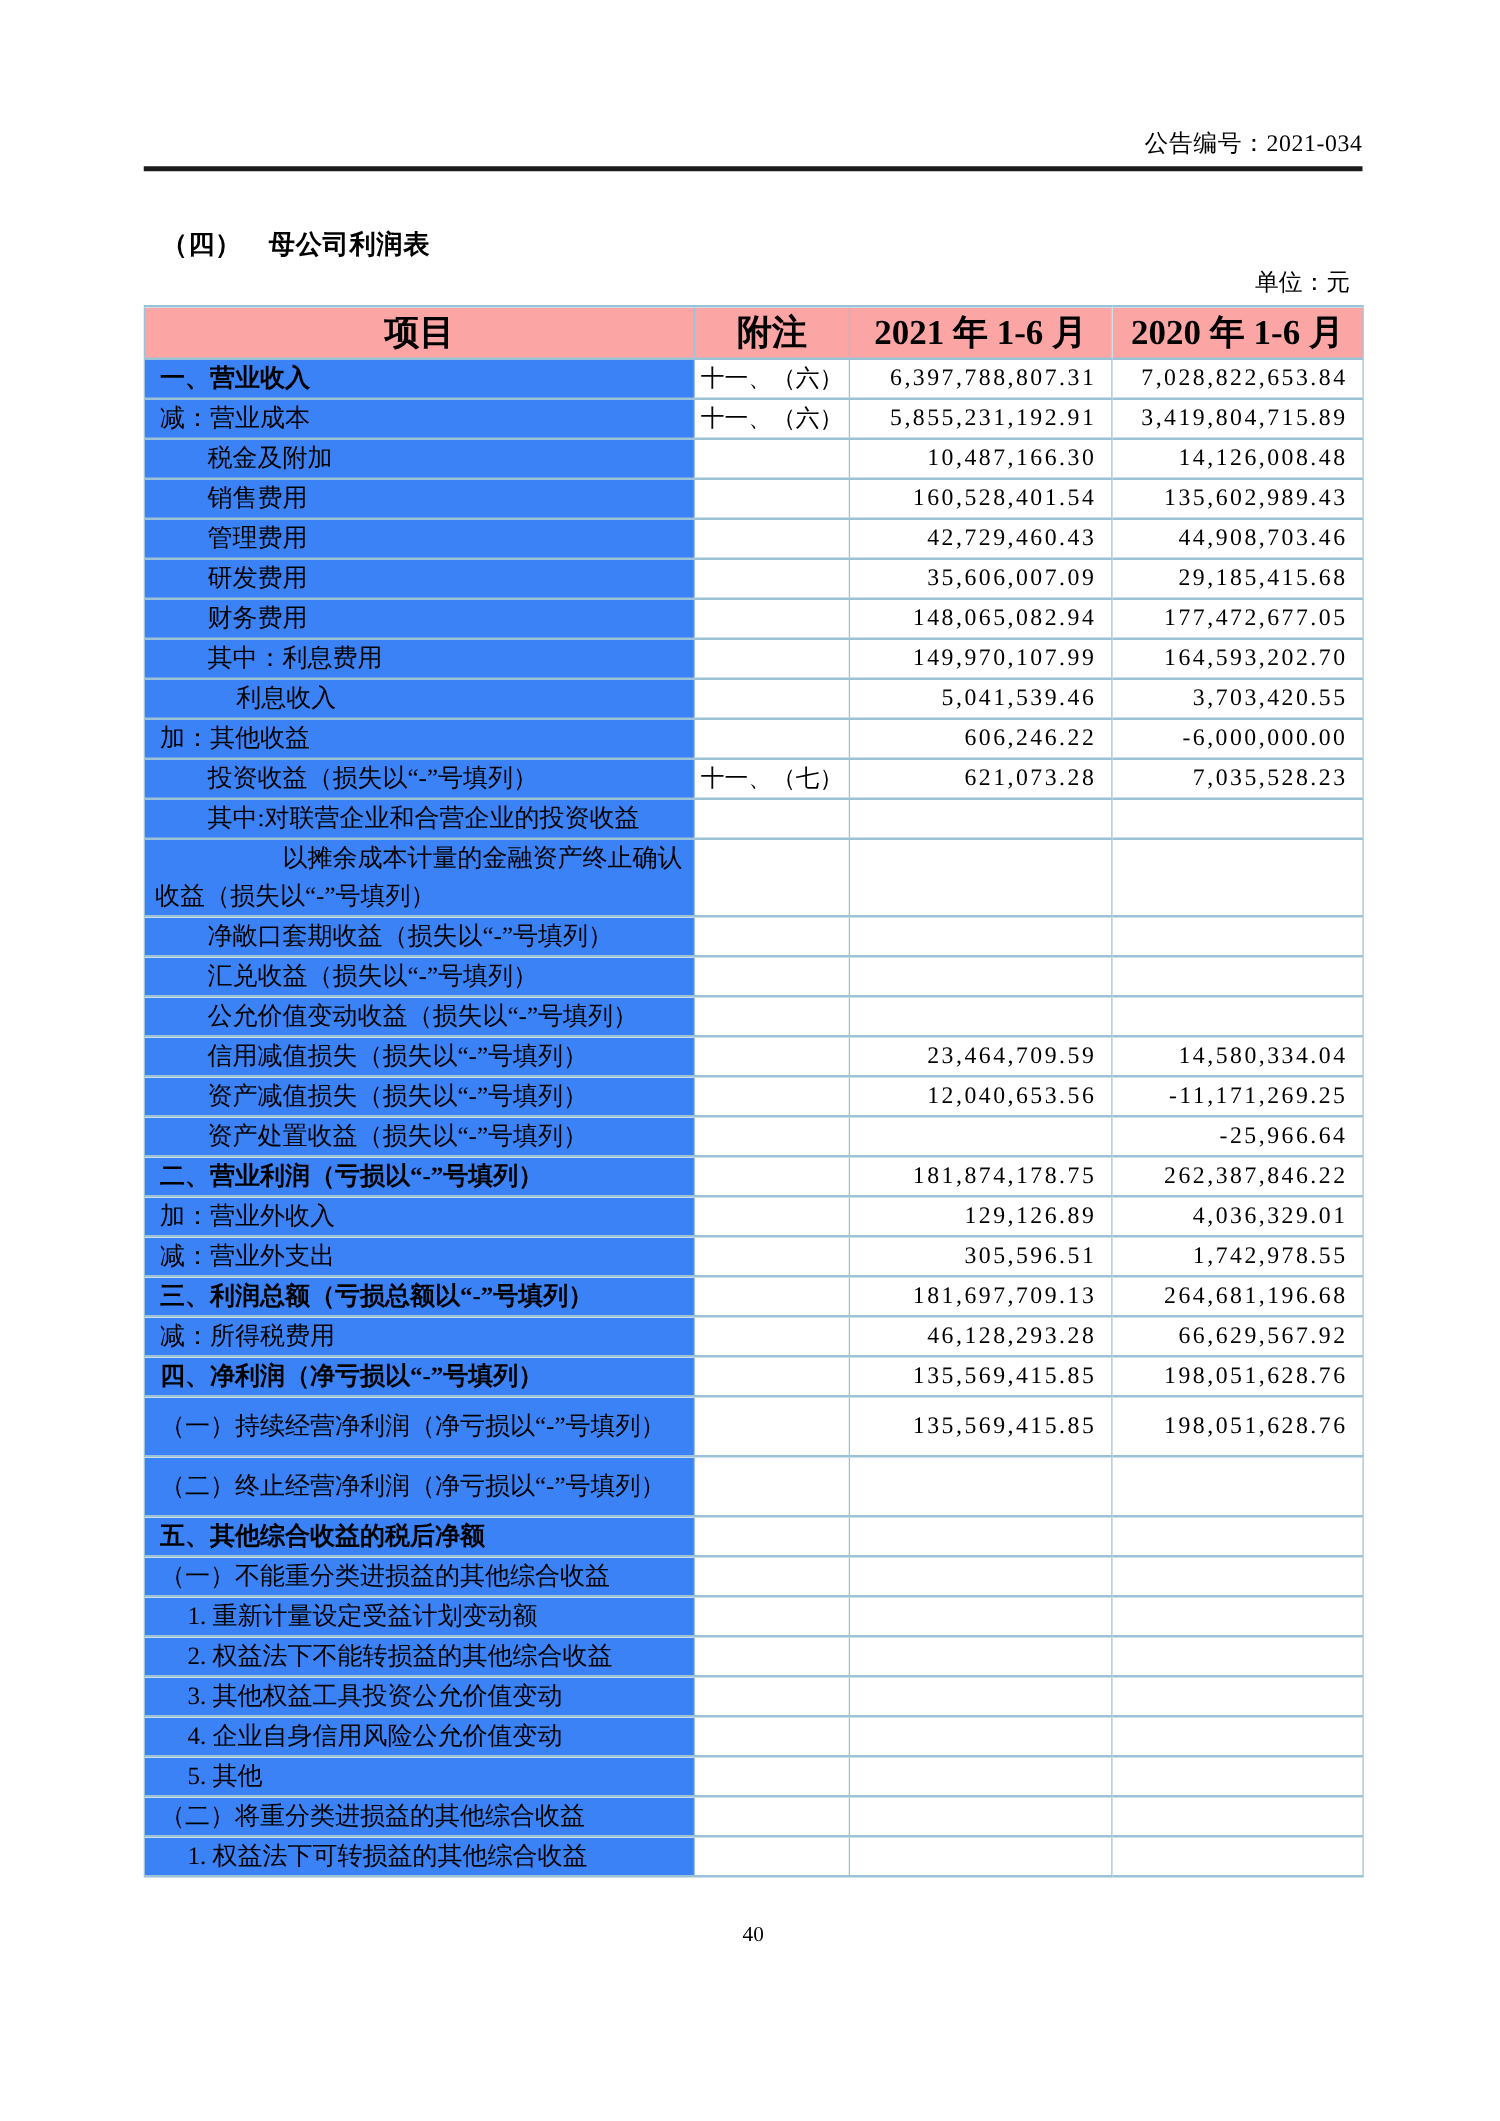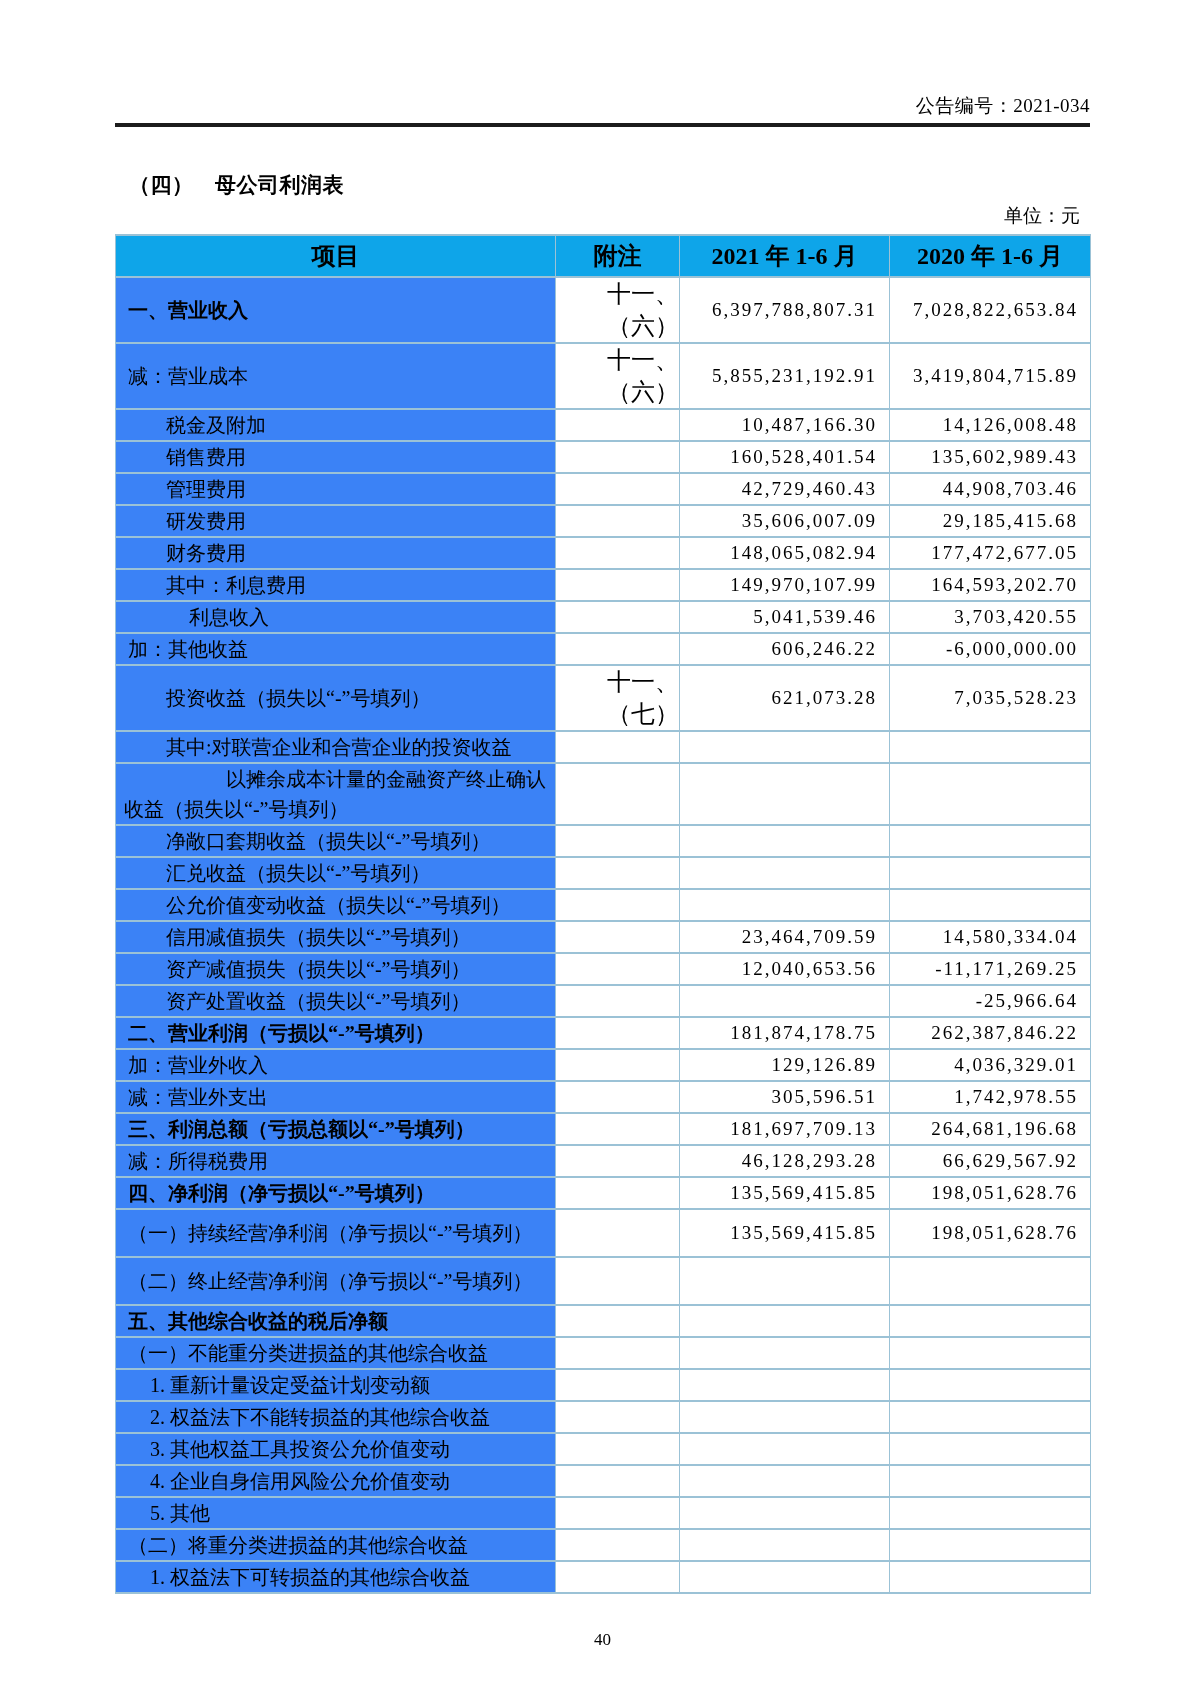--- a/index.html
+++ b/index.html
@@ -14,20 +14,21 @@
     position: absolute;
     left: 115px; top: 0;
     width: 975px;
   }
   .doc-number {
     padding-top: 94px;
     text-align: right;
     font-size: 19px;
     line-height: 24px;
     letter-spacing: 0.5px;
+    margin-top: 10px;
   }
   .top-rule {
     border: none;
     border-top: 4px solid #1c1c1c;
     margin-top: 5px;
   }
   .section-title {
     margin-top: 44px;
     padding-left: 14px;
     font-size: 21px;
@@ -48,37 +49,37 @@
   }
   .statement th, .statement td {
     border-left: 1px solid #9bc2d6;
     border-right: 1px solid #9bc2d6;
     border-top: 2px solid #9bc2d6;
     border-bottom: 2px solid #9bc2d6;
     vertical-align: middle;
     overflow: hidden;
   }
   .statement th {
-    background: #0ea5e9;
-    font-size: 24px;
+    background: #fca5a5;
+    font-size: 28px;
     font-weight: bold;
     text-align: center;
     height: 42px;
   }
   .statement td { height: 32px; }
   .statement tr.tall td { height: 48px; }
   td.c-item {
     background: #3b82f6;
     font-size: 20px;
     text-align: left;
     line-height: 1.5;
     padding-right: 4px;
   }
   td.c-item.bold { font-weight: bold; }
-  td.c-note { text-align: right; font-size: 24px; }
+  td.c-note { text-align: center; font-size: 19px; }
   td.c-val {
     text-align: right;
     padding-right: 12px;
     font-size: 19px;
     letter-spacing: 2px;
     white-space: nowrap;
   }
   
   .l0   { padding-left: 12px; }
   .s0   { padding-left: 12px; margin-left: 44px; }

